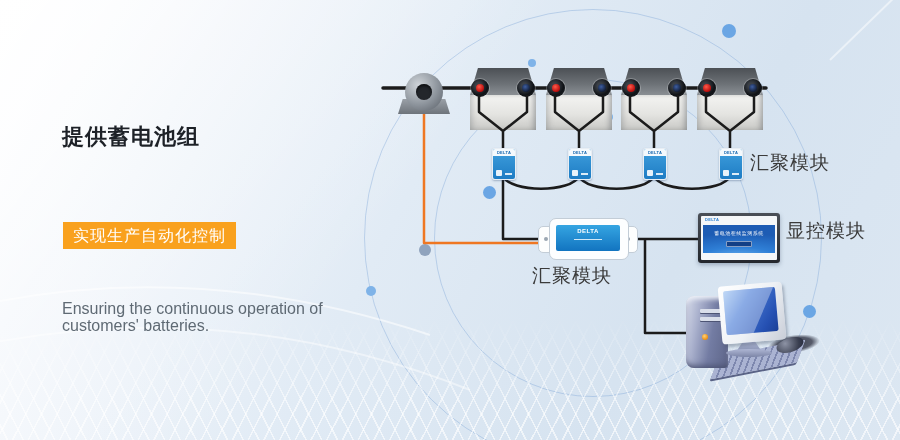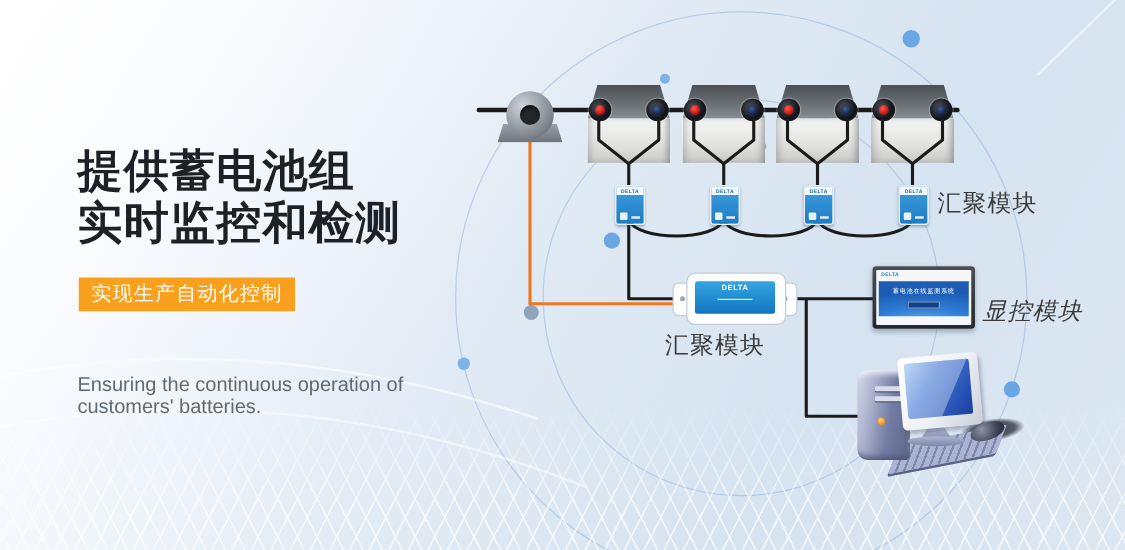--- a/index.html
+++ b/index.html
@@ -18,21 +18,21 @@
   .mesh{position:absolute;left:0;top:318px;width:900px;height:122px;z-index:1;
     background:
       repeating-linear-gradient(63deg,rgba(255,255,255,0) 0 6px,rgba(255,255,255,.6) 6px 7.5px,rgba(255,255,255,0) 7.5px 14px),
       repeating-linear-gradient(-63deg,rgba(255,255,255,0) 0 6px,rgba(255,255,255,.6) 6px 7.5px,rgba(255,255,255,0) 7.5px 14px);
     -webkit-mask-image:linear-gradient(to bottom,transparent 0,#000 75%);
     mask-image:linear-gradient(to bottom,transparent 0,#000 75%);
   }
   .dot{position:absolute;border-radius:50%;z-index:2;}
   
   .hero-title{position:absolute;left:62px;top:116px;z-index:6;
-    font-size:36px;line-height:41px;font-weight:bold;color:#1d2127;letter-spacing:1px;}
+    font-size:22px;line-height:41px;font-weight:bold;color:#1d2127;letter-spacing:1px;}
   .badge{position:absolute;left:63px;height:27px;line-height:27px;padding:0 10px;z-index:6;
     background:#f9a11e;color:#ffffff;font-size:16px;letter-spacing:1px;white-space:nowrap;}
   .badge.b1{top:222px;}
   .badge.b2{top:260px;}
   .hero-sub{position:absolute;left:62px;top:300px;width:272px;z-index:6;
     font-size:16px;line-height:17px;color:#5f6a74;}
   
   svg.wires{position:absolute;left:0;top:0;z-index:2;}
   svg.wires-front{z-index:4;}
   
@@ -119,21 +119,21 @@
     background:linear-gradient(125deg,#9fc4f2 0%,#4d7fd8 35%,#2550b2 80%,#1b3f96 100%);overflow:hidden;}
   .pc-screen::after{content:"";position:absolute;left:-12px;top:-20px;width:46px;height:90px;
     background:rgba(255,255,255,.35);transform:rotate(28deg);}
   .pc-mouse{position:absolute;left:96px;top:55px;width:28px;height:14px;border-radius:50%;
     background:radial-gradient(circle at 35% 30%,#8d93a5,#3a3f50 65%,#23273a 100%);transform:rotate(-18deg);}
   
   .dlabel{position:absolute;z-index:6;color:#3b3b3b;font-size:19px;letter-spacing:1px;
     font-family:"Liberation Serif","DejaVu Serif",serif;white-space:nowrap;}
   .lab-sensor{left:750px;top:150px;}
   .lab-hub{left:532px;top:263px;text-align:center;}
-  .lab-disp{left:786px;top:236px;font-style:italic;}
+  .lab-disp{left:786px;top:218px;}
   .lab-term{left:708px;top:380px;}
 </style>
 </head>
 <body>
 
 <div class="stage">
 
   <div class="sheen"></div>
   <div class="circle c1"></div>
   <div class="circle c2"></div>
@@ -146,21 +146,20 @@
   <div class="dot" style="left:528px;top:59px;width:8px;height:8px;background:#7fb3e8;"></div>
   <div class="dot" style="left:722px;top:24px;width:14px;height:14px;background:#6ba6e4;"></div>
   <div class="dot" style="left:605px;top:113px;width:8px;height:8px;background:#7fb3e8;"></div>
   <div class="dot" style="left:483px;top:186px;width:13px;height:13px;background:#6ba6e4;"></div>
   <div class="dot" style="left:419px;top:244px;width:12px;height:12px;background:#8fa3bd;"></div>
   <div class="dot" style="left:803px;top:305px;width:13px;height:13px;background:#6ba6e4;"></div>
   <div class="dot" style="left:366px;top:286px;width:10px;height:10px;background:#7fb3e8;"></div>
 
   <div class="hero-title">
     <div>提供蓄电池组</div>
-    <div>实时监控和检测</div>
   </div>
   <div class="badge b1">实现生产自动化控制</div>
   <div class="hero-sub">Ensuring the continuous operation of customers' batteries.</div>
 
   <svg class="wires" width="900" height="440">
     <path d="M383 88 H766" fill="none" stroke="#1b1b1b" stroke-width="3.5" stroke-linecap="round"></path>
   </svg>
 
   <div class="battery" style="left:470px;">
     <div class="bat-top"></div>

